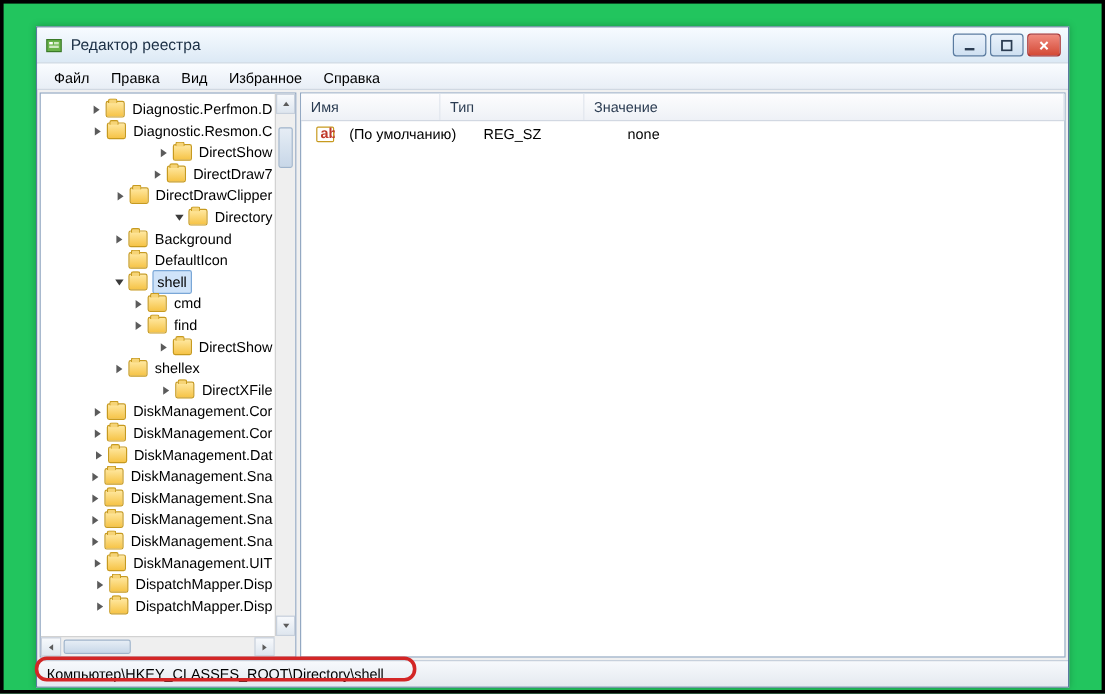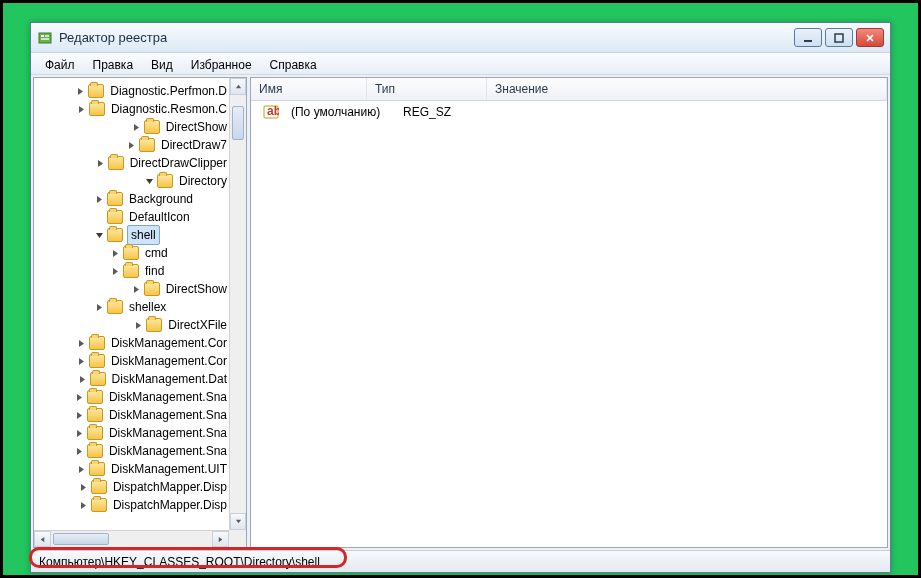--- a/index.html
+++ b/index.html
@@ -347,20 +347,21 @@
         <div class="rows" id="list-rows">
             <div class="row">
               <span class="ico">
                 <svg width="16" height="16" viewBox="0 0 16 16">
                   <rect x="1" y="2" width="14" height="12" rx="1" fill="#fff" stroke="#c79a1f"></rect>
                   <text x="4" y="11" font-size="8" font-weight="bold" fill="#c0392b">ab</text>
                 </svg>
               </span>
               <span class="c1">(По умолчанию)</span>
               <span class="c2">REG_SZ</span>
+              <span class="c3">none</span>
             </div>
           </div>
       </div>
     </div>
 
     <div class="statusbar">
       <span>Компьютер\HKEY_CLASSES_ROOT\Directory\shell</span>
     </div>
   </div>
 

